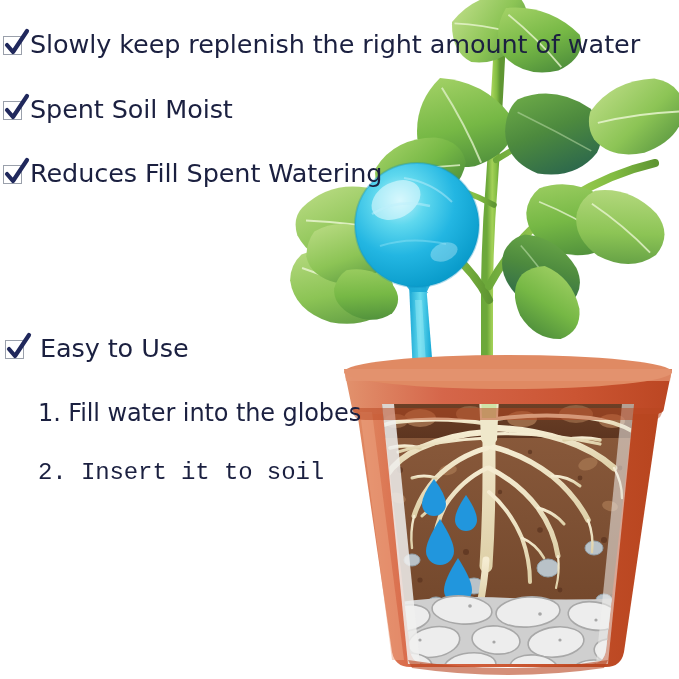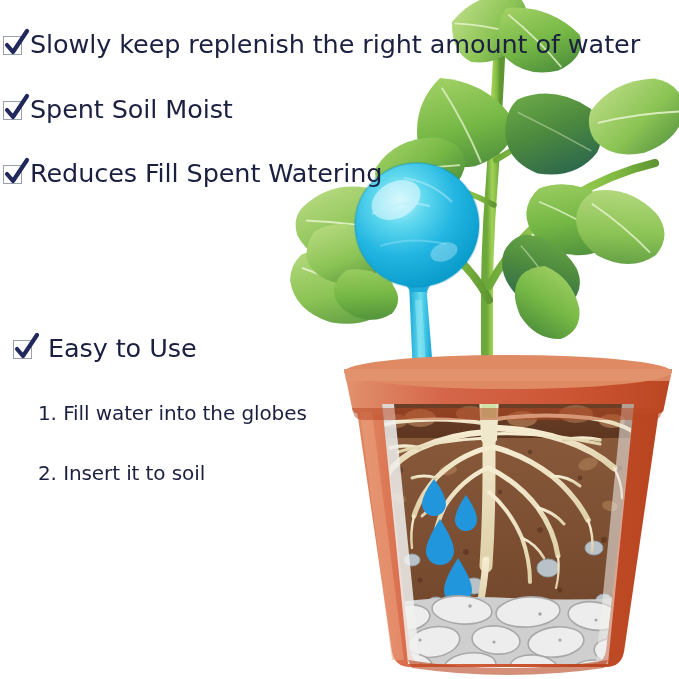--- a/index.html
+++ b/index.html
@@ -73,21 +73,21 @@
     color: #1b2040;
     font-size: 25.5px;
     line-height: 26px;
     letter-spacing: -0.1px;
     margin-left: 6px;
   }
   .step-row {
     position: absolute;
     white-space: nowrap;
     color: #1b2040;
-    font-size: 20px;
+    font-size: 24px;
     line-height: 26px;
     letter-spacing: -0.1px;
   }
 </style>
 </head>
 <body>
 
 <div id="page">
 
   <svg id="illustration" viewBox="0 0 679 679">
@@ -421,28 +421,28 @@
     <div class="bullet-row" style="left:3px; top:160px;">
       <span class="cb">
         <span class="box"></span>
         <svg viewBox="0 0 28 28">
             <path d="M 4 15 L 10 22 L 24 1" stroke="#20285c" stroke-width="4.2" fill="none" stroke-linecap="round" stroke-linejoin="round"></path>
           </svg>
       </span>
       <span class="bullet-label">Reduces Fill Spent Watering</span>
     </div>
 
-    <div class="bullet-row" style="left:13px; top:335px;">
+    <div class="bullet-row" style="left:5px; top:335px;">
       <span class="cb">
         <span class="box"></span>
         <svg viewBox="0 0 28 28">
             <path d="M 4 15 L 10 22 L 24 1" stroke="#20285c" stroke-width="4.2" fill="none" stroke-linecap="round" stroke-linejoin="round"></path>
           </svg>
       </span>
       <span class="bullet-label" style="margin-left:14px;">Easy to Use</span>
     </div>
 
     <div class="step-row" style="left:38px; top:400px;">1. Fill water into the globes</div>
 
-    <div class="step-row" style="left:38px; top:460px;">2. Insert it to soil</div>
+    <div class="step-row" style="left:38px; top:460px;font-family:Liberation Mono, monospace;">2. Insert it to soil</div>
 
   </div>
 </div>
 
 </body></html>

